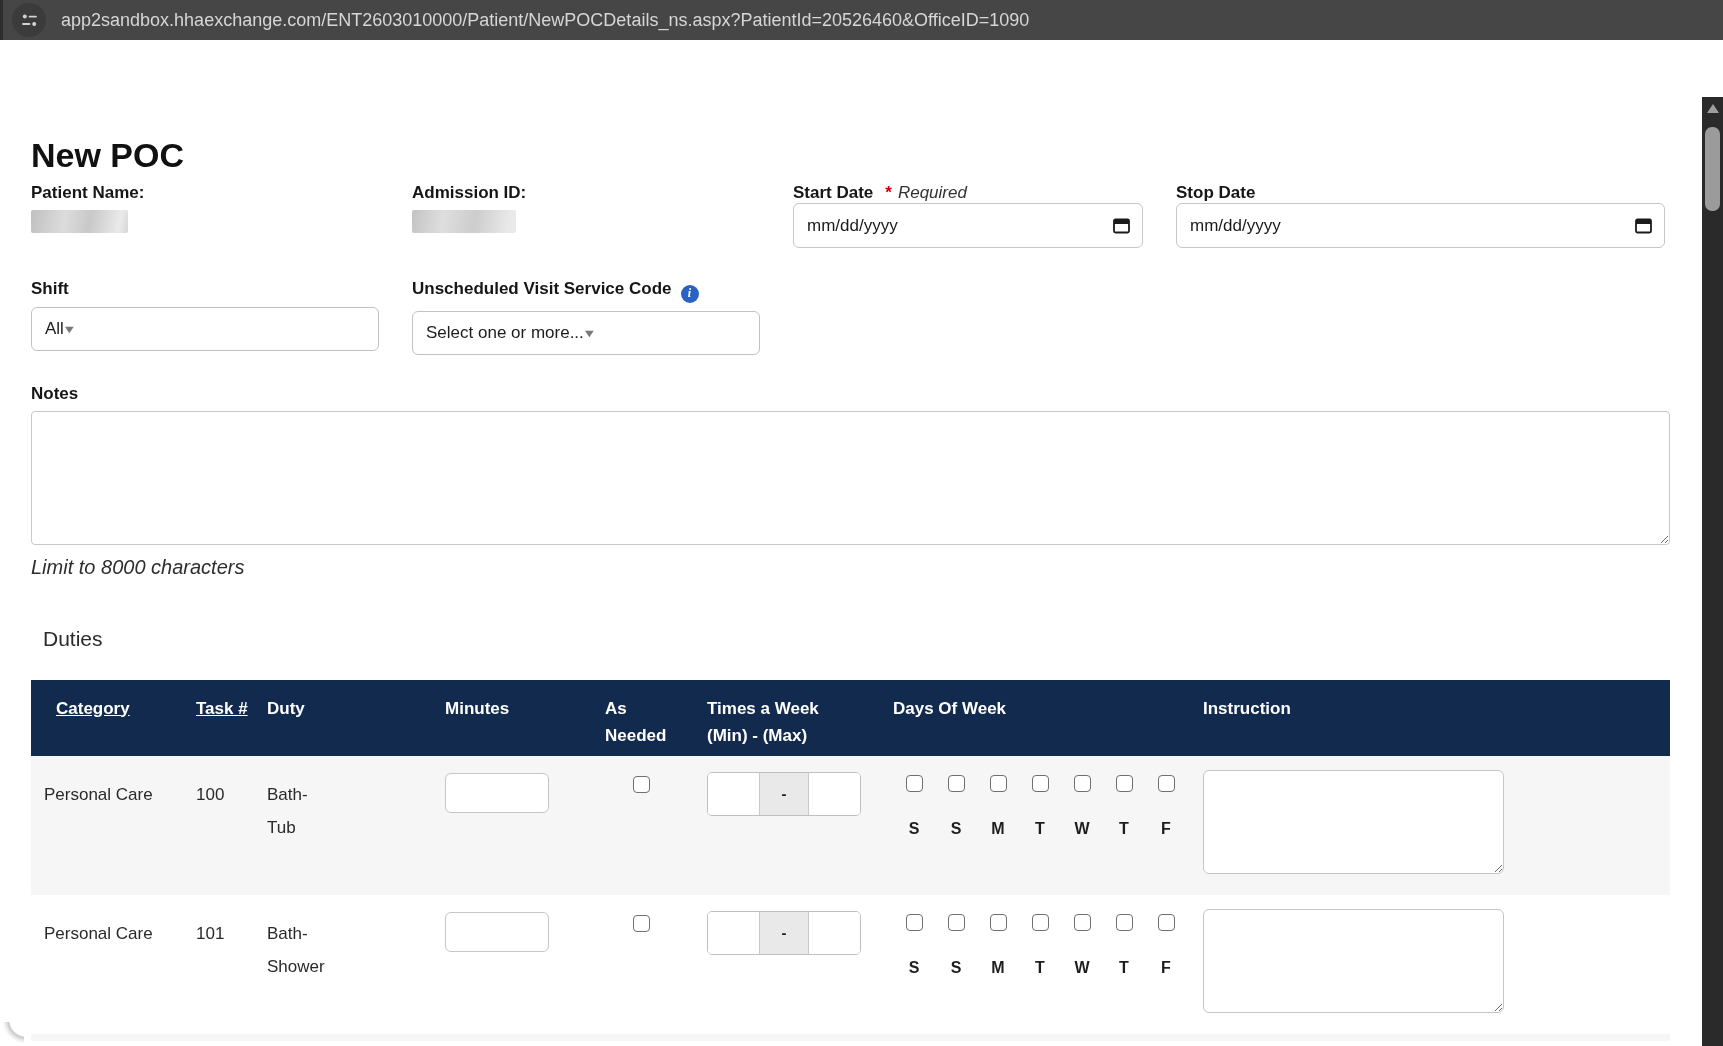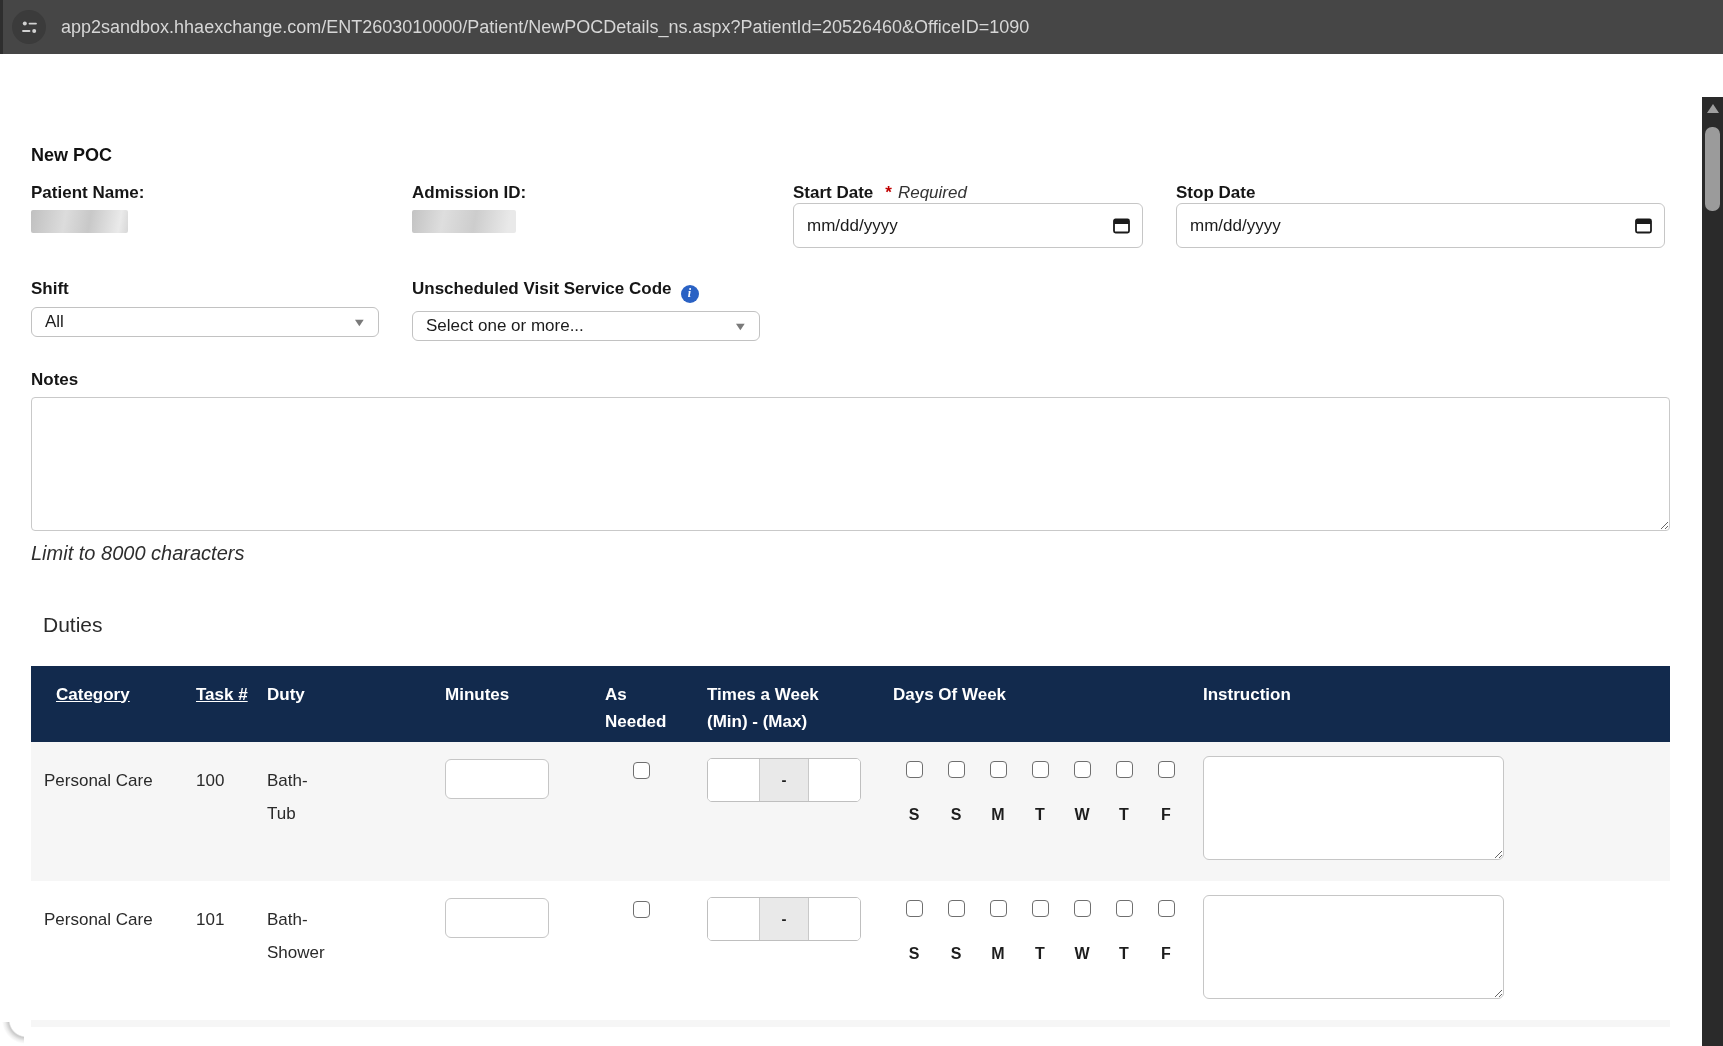--- a/index.html
+++ b/index.html
@@ -17,35 +17,35 @@
     display:flex; align-items:center; padding-left:13px; position:relative;
   }
   .titlebar .title { color:#ececec; font-size:15px; margin-left:10px; white-space:nowrap; }
   .winbtns { position:absolute; right:0; top:0; height:100%; display:flex; }
   .winbtn { width:69px; height:100%; display:flex; align-items:center; justify-content:center; }
   .g-min { width:19px; height:2px; background:#e4e4e4; }
   .g-max { width:14px; height:14px; border:1.7px solid #e4e4e4; border-radius:3.5px; }
 
   
   .urlbar {
-    height:54px; background:#464646; border-left:3px solid #2e2e2e;
+    height:40px; background:#464646; border-left:3px solid #2e2e2e;
     display:flex; align-items:center; padding-left:9px;
   }
   .site-btn {
     width:34px; height:34px; border-radius:50%; background:#3b3b3b;
     display:flex; align-items:center; justify-content:center; flex:0 0 auto;
   }
   .url-text { color:#d6d6d6; font-size:18px; margin-left:15px; white-space:nowrap; }
 
   
   .page {
     position:absolute; top:97px; left:0; right:21px; bottom:0;
     background:#fff; padding:0 32px 0 31px; overflow:hidden; color:#1b1b1b;
   }
-  h1.poc { margin:43px 0 0 0; font-size:18px; line-height:30px; color:#111; font-weight:700; }
+  h1.poc { margin:43px 0 0 0; font-size:34px; line-height:30px; color:#111; font-weight:700; }
 
   .form-grid { display:grid; grid-template-columns:381px 381px 383px 494px; margin-top:13px; }
   .form-grid.row2 { margin-top:31px; }
   .flabel { font-weight:700; font-size:17px; color:#161616; line-height:20px; }
   .req-star { color:#c00000; font-weight:700; font-style:normal; margin:0 6px 0 12px; }
   .req-txt { font-style:italic; font-weight:400; color:#333; font-size:17px; }
 
   .redacted { margin-top:7px; height:23px; border-radius:2px; filter:blur(.6px); }
   .redacted.p { width:97px;  background:linear-gradient(100deg,#c0c0c0,#dcdcdc 35%,#c8c8c8 60%,#eaeaea 90%,#d7d7d7); }
   .redacted.a { width:104px; background:linear-gradient(100deg,#c3c3c3,#dedede 30%,#cdcdcd 60%,#e9e9e9 92%); }
@@ -53,22 +53,22 @@
   .datewrap { position:relative; width:350px; }
   .datewrap.stop { width:489px; }
   input.date {
     width:100%; height:45px; border:1px solid #c6c6c6; border-radius:6px;
     padding:0 44px 0 13px; font-family:inherit; font-size:17px; color:#1b1b1b; background:#fff;
   }
   input.date::placeholder { color:#1b1b1b; opacity:1; }
   .calico { position:absolute; right:12px; top:13px; pointer-events:none; }
 
   .selbox {
-    margin-top:8px; width:348px; height:30px; border:1px solid #c2c2c2; border-radius:6px;
-    background:#fff; display:flex; align-items:center; justify-content:space-between;
+    margin-top:8px; width:348px; height:44px; border:1px solid #c2c2c2; border-radius:6px;
+    background:#fff; display:flex; align-items:center; 
     padding:0 13px; font-size:17px; color:#1c1c1c;
   }
   .caret { font-size:11px; color:#7a7a7a; transform:scaleX(1.35); }
   .info {
     display:inline-flex; width:18px; height:18px; border-radius:50%; background:#2a62c4;
     color:#fff; font:italic 700 12px "Liberation Serif", serif;
     align-items:center; justify-content:center; margin-left:9px; vertical-align:-3px;
   }
 
   .notes-label { margin-top:29px; }

